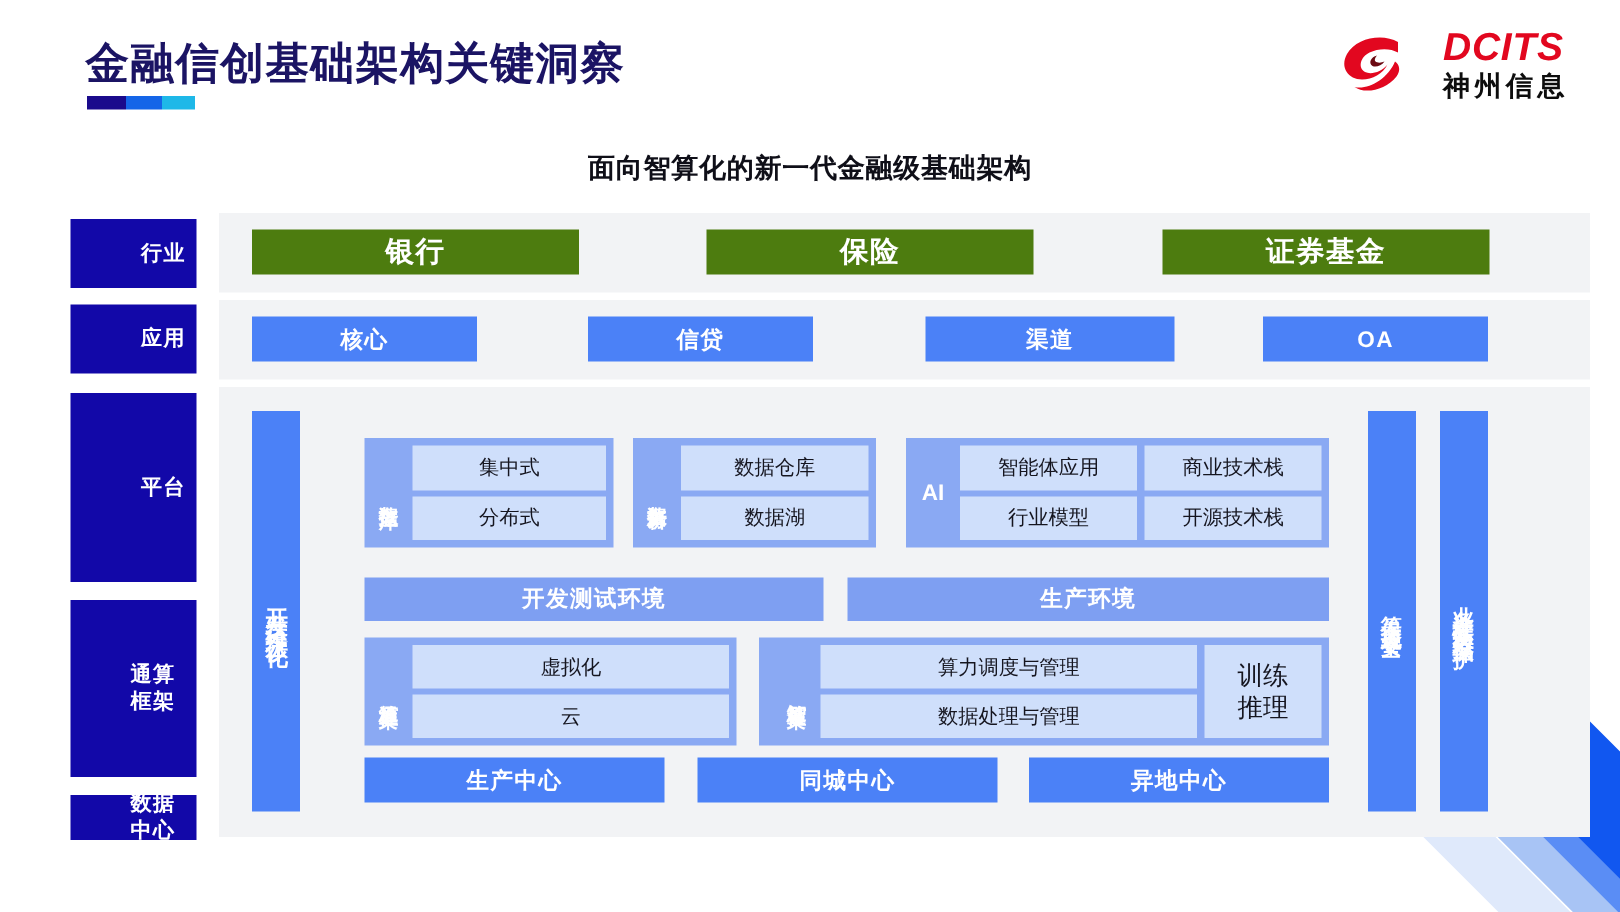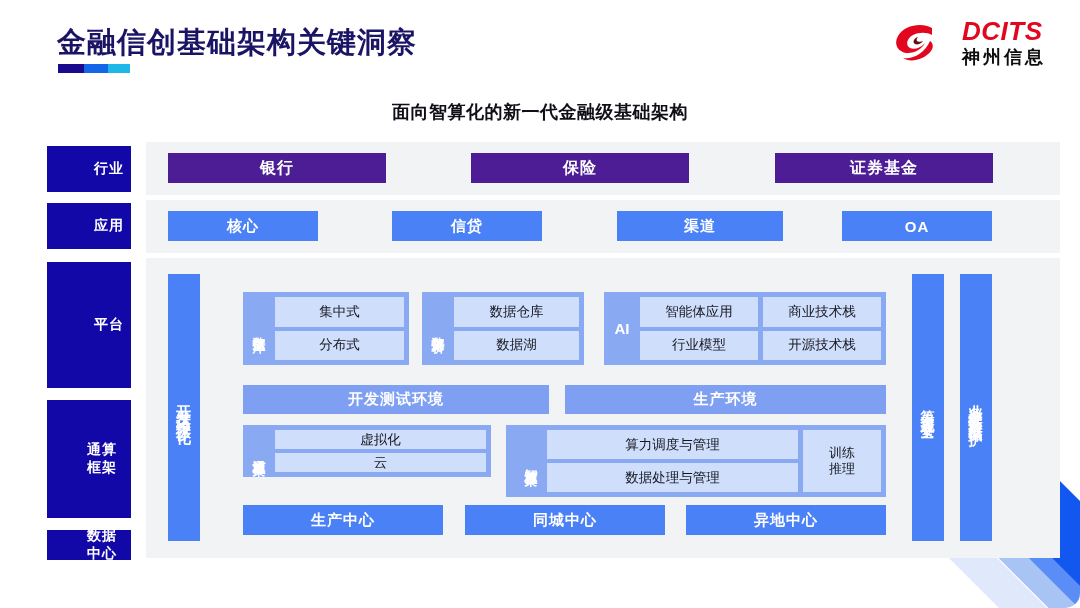--- a/index.html
+++ b/index.html
@@ -2,21 +2,21 @@
 <html><head>
 <meta charset="utf-8">
 <style>
   * { box-sizing: border-box; margin: 0; padding: 0; }
   html, body {
     width: 1080px; height: 608px;
     background: #ffffff;
     font-family: "Liberation Sans", "DejaVu Sans", sans-serif;
     overflow: hidden;
   }
-  .slide { position: relative; width: 1080px; height: 608px; background: #fff; overflow: hidden; border-radius: 15px; }
+  .slide { position: relative; width: 1080px; height: 608px; background: #fff; overflow: hidden; }
 
   
   .corner-deco { position: absolute; right: 0; bottom: 0; width: 230px; height: 175px; overflow: hidden; pointer-events: none; }
   .corner-deco i { position: absolute; display: block; transform: rotate(45deg); transform-origin: top left; border-radius: 1px; }
   .s1 { background: #dfe9fb; width: 300px; height: 34px; left: 38px; top: 16px; }
   .s2 { background: #a8c4f5; width: 300px; height: 30px; left: 80px; top: 14px; }
   .s3 { background: #dfe9fb; width: 300px; height: 16px; left: 112px; top: 14px; }
   .s4 { background: #5a8df5; width: 300px; height: 44px; left: 128px; top: 12px; }
   .s5 { background: #1157f0; width: 300px; height: 60px; left: 172px; top: 10px; }
 
@@ -49,21 +49,21 @@
     position: absolute; background: #1208a8; color: #fff;
     display: flex; align-items: center; justify-content: center;
     font-size: 14px; font-weight: bold; letter-spacing: 1px; padding-left: 40px;
   }
   .band { position: absolute; background: #f2f3f5; }
 
   .chip {
     position: absolute; display: flex; align-items: center; justify-content: center;
     font-weight: bold; color: #ffffff; letter-spacing: 1px;
   }
-  .chip-industry { background: #4c1d95; font-size: 16px; }
+  .chip-industry { background: #4d7c0f; font-size: 19px; }
   .chip-app { background: #4b81f7; font-size: 15px; }
 
   .vbar {
     position: absolute; background: #4b81f7; color: #fff;
     display: flex; align-items: center; justify-content: center;
     writing-mode: vertical-rl; text-orientation: upright;
     font-size: 15px; font-weight: bold; letter-spacing: 4px; line-height: 1;
   }
 
   .group {
@@ -81,21 +81,21 @@
     width: 26px; font-size: 15px; letter-spacing: 0;
   }
   .group-body { flex: 1 1 auto; display: flex; flex-direction: column; gap: 4px; justify-content: flex-end; }
   .group-cols { flex: 1 1 auto; display: flex; gap: 5px; }
   .group-col { flex: 1 1 0; display: flex; flex-direction: column; gap: 4px; }
   .cell {
     flex: 1 1 0; background: #cfdffb; color: #15151f;
     display: flex; align-items: center; justify-content: center;
     font-size: 13.5px; white-space: nowrap;
   }
-  .cell.stack { flex-direction: column; line-height: 1.25; font-size: 13px; }
+  .cell.stack { flex-direction: column; line-height: 1.25; font-size: 17px; }
 
   .wide-bar {
     position: absolute; background: #7e9ff2; color: #fff;
     display: flex; align-items: center; justify-content: center;
     font-size: 15px; font-weight: bold; letter-spacing: 1px;
   }
   .center-bar {
     position: absolute; background: #4b81f7; color: #fff;
     display: flex; align-items: center; justify-content: center;
     font-size: 15px; font-weight: bold; letter-spacing: 1px;
@@ -190,21 +190,21 @@
       <span class="group-col">
         <span class="cell">商业技术栈</span>
         <span class="cell">开源技术栈</span>
       </span>
     </span>
   </div>
 
   <div class="wide-bar" style="left:243px; top:385px; width:306px; height:29px;">开发测试环境</div>
   <div class="wide-bar" style="left:565px; top:385px; width:321px; height:29px;">生产环境</div>
 
-  <div class="group" style="left:243px; top:425px; width:248px; height:52px;">
+  <div class="group" style="left:243px; top:425px; width:248px; height:72px;">
     <span class="group-title">通算框架</span>
     <span class="group-body">
       <span class="cell">虚拟化</span>
       <span class="cell">云</span>
     </span>
   </div>
 
   <div class="group" style="left:506px; top:425px; width:380px; height:72px;padding-left:14px;">
     <span class="group-title">智算框架</span>
     <span class="group-cols">

